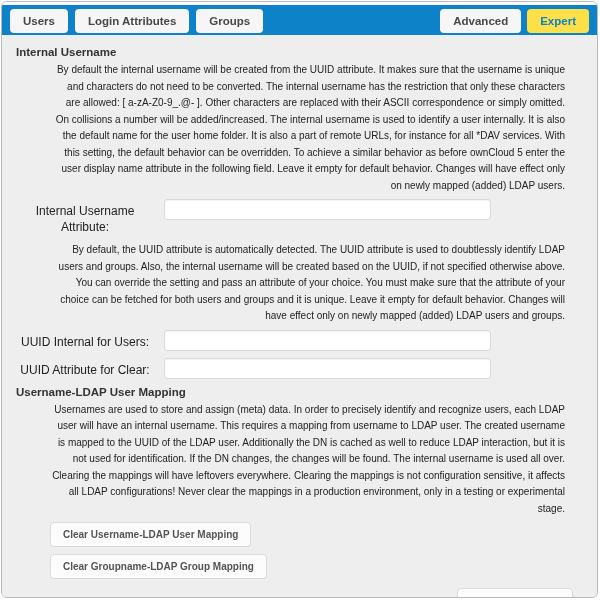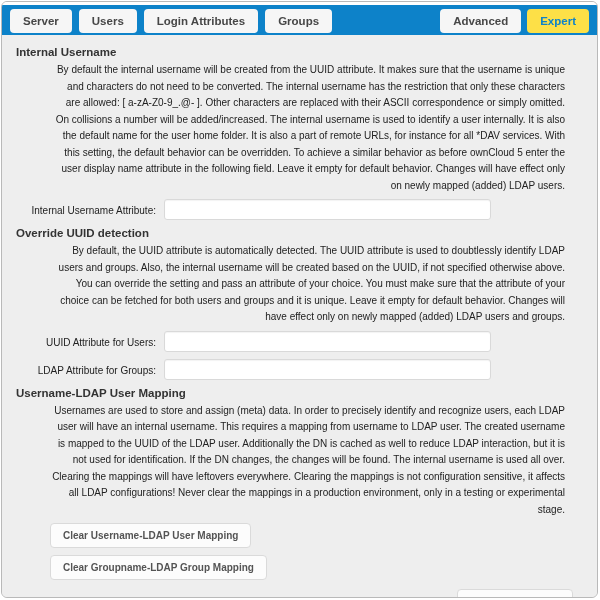--- a/index.html
+++ b/index.html
@@ -61,24 +61,24 @@
     color: #222222;
     text-align: right;
   }
   .field-row {
     display: flex;
     align-items: flex-start;
     margin: 2px 0 7px 0;
   }
   .field-label {
     width: 150px;
-    text-align: right;
+    text-align: center;
     padding-right: 8px;
     padding-top: 4px;
-    font-size: 10px;
+    font-size: 12px;
     line-height: 16px;
     color: #222222;
   }
   .text-input {
     width: 327px;
     height: 21px;
     border: 1px solid #d9d9d9;
     border-radius: 3px;
     background: #ffffff;
     padding: 2px 6px;
@@ -135,47 +135,45 @@
   }
   .help-text { font-size: 10px; color: #222222; }
 </style>
 </head>
 <body>
 
 <div class="panel">
   <div class="top-strip"></div>
 
   <div class="tab-bar">
-    <button class="tab">Server</button>
     <button class="tab">Users</button>
     <button class="tab">Login Attributes</button>
     <button class="tab">Groups</button>
     <div class="tab-group-right">
       <button class="tab">Advanced</button>
       <button class="tab active">Expert</button>
     </div>
   </div>
 
   <div class="content">
 
     <div class="section-heading first">Internal Username</div>
     <p class="section-body">By default the internal username will be created from the UUID attribute. It makes sure that the username is unique and characters do not need to be converted. The internal username has the restriction that only these characters are allowed: [ a-zA-Z0-9_.@- ]. Other characters are replaced with their ASCII correspondence or simply omitted. On collisions a number will be added/increased. The internal username is used to identify a user internally. It is also the default name for the user home folder. It is also a part of remote URLs, for instance for all *DAV services. With this setting, the default behavior can be overridden. To achieve a similar behavior as before ownCloud 5 enter the user display name attribute in the following field. Leave it empty for default behavior. Changes will have effect only on newly mapped (added) LDAP users.</p>
     <div class="field-row">
       <label class="field-label">Internal Username Attribute:</label>
       <input type="text" class="text-input" value="" style="">
     </div>
 
-    <div class="section-heading">Override UUID detection</div>
     <p class="section-body">By default, the UUID attribute is automatically detected. The UUID attribute is used to doubtlessly identify LDAP users and groups. Also, the internal username will be created based on the UUID, if not specified otherwise above. You can override the setting and pass an attribute of your choice. You must make sure that the attribute of your choice can be fetched for both users and groups and it is unique. Leave it empty for default behavior. Changes will have effect only on newly mapped (added) LDAP users and groups.</p>
     <div class="field-row">
-      <label class="field-label">UUID Attribute for Users:</label>
+      <label class="field-label">UUID Internal for Users:</label>
       <input type="text" class="text-input" value="" style="">
     </div>
     <div class="field-row">
-      <label class="field-label">LDAP Attribute for Groups:</label>
+      <label class="field-label">UUID Attribute for Clear:</label>
       <input type="text" class="text-input" value="" style="">
     </div>
 
     <div class="section-heading">Username-LDAP User Mapping</div>
     <p class="section-body">Usernames are used to store and assign (meta) data. In order to precisely identify and recognize users, each LDAP user will have an internal username. This requires a mapping from username to LDAP user. The created username is mapped to the UUID of the LDAP user. Additionally the DN is cached as well to reduce LDAP interaction, but it is not used for identification. If the DN changes, the changes will be found. The internal username is used all over. Clearing the mappings will have leftovers everywhere. Clearing the mappings is not configuration sensitive, it affects all LDAP configurations! Never clear the mappings in a production environment, only in a testing or experimental stage.</p>
     <button class="mapping-button">Clear Username-LDAP User Mapping</button>
     <button class="mapping-button">Clear Groupname-LDAP Group Mapping</button>
 
     <div class="footer-row">
       <button class="test-button">Test Configuration</button>

